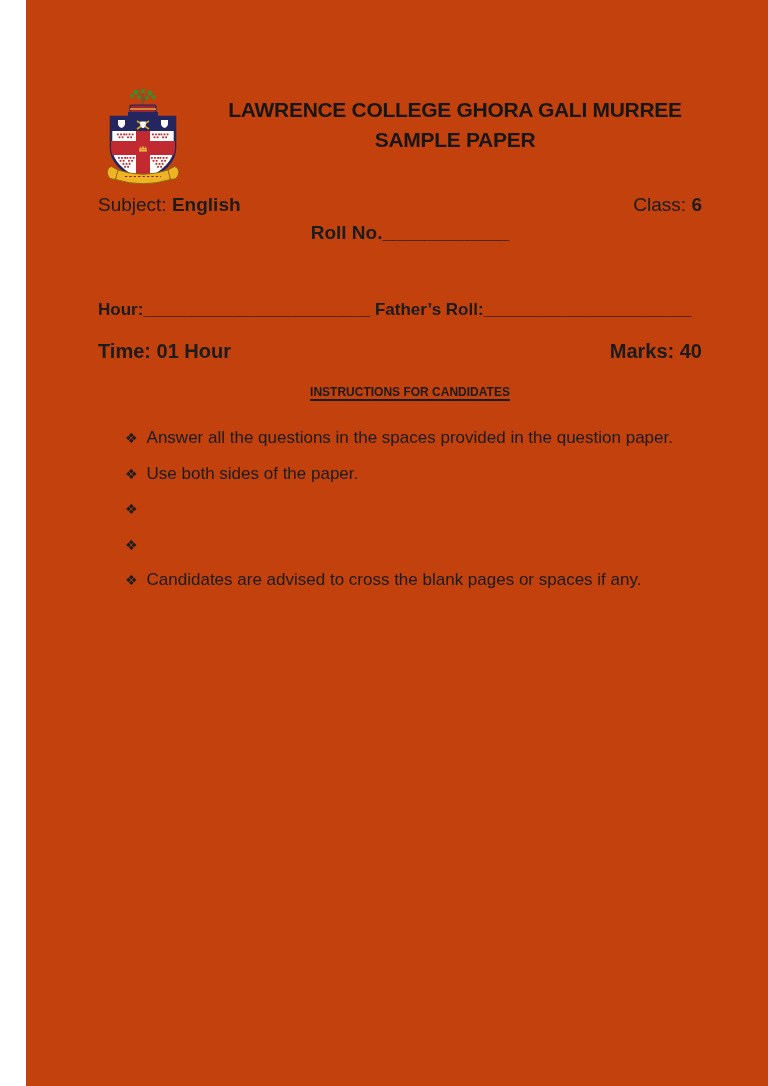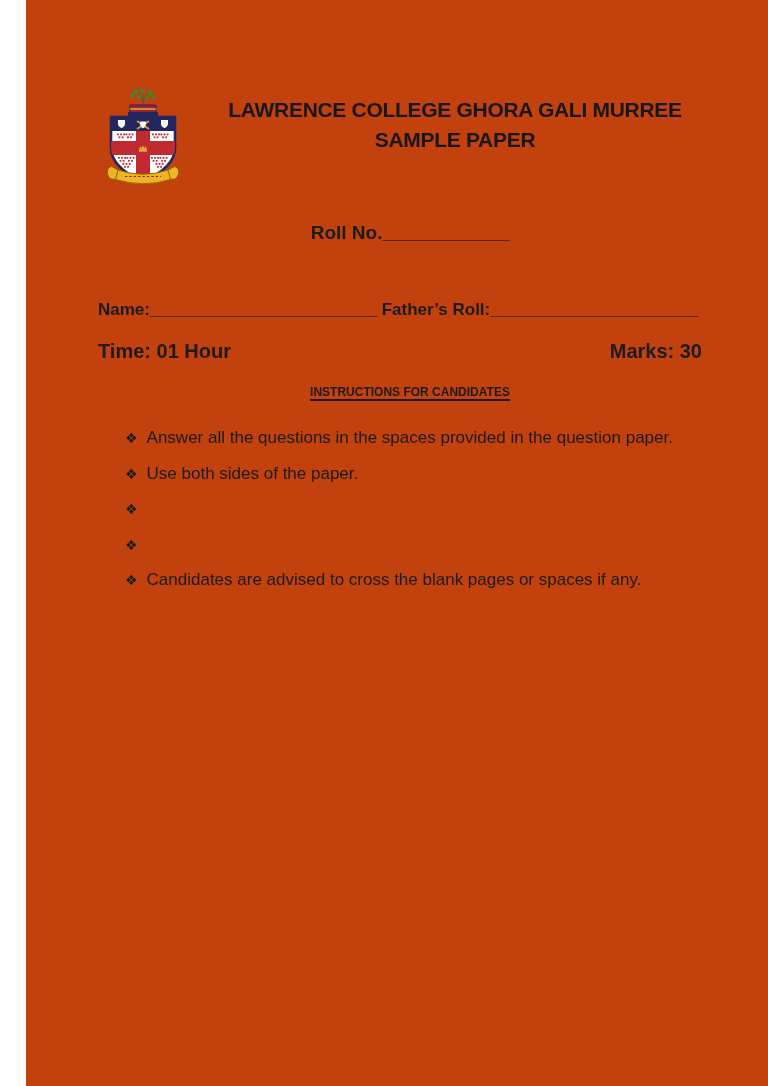--- a/index.html
+++ b/index.html
@@ -139,35 +139,45 @@
       <path d="M20 82 Q45 90.5 70 82 L72.5 91.5 Q45 100 17.5 91.5 Z" fill="#f0b323" stroke="#8a6a10" stroke-width="1"></path>
       <path d="M27 88.5 h36" stroke="#7a1f24" stroke-width="1.2" stroke-dasharray="2.2 2.2"></path>
     </svg>
   </div>
 
   <div class="titles">
     <div>LAWRENCE COLLEGE GHORA GALI MURREE</div>
     <div>SAMPLE PAPER</div>
   </div>
 
+  <div class="subject-row">
+    <div>
+      <span>Subject:</span>
+      <b>English</b>
+    </div>
+    <div>
+      <span>Class:</span>
+      <b>6</b>
+    </div>
+  </div>
 
   <div class="roll-row">
     <b>
       <span>Roll No.</span><span>____________</span>
     </b>
   </div>
 
   <div class="name-row">
-    <span>Name:</span><span>________________________</span>
+    <span>Hour:</span><span>________________________</span>
     <span>Father’s Roll:</span><span>______________________</span>
   </div>
 
   <div class="time-row">
     <span>Time: 01 Hour</span>
-    <span>Marks: 30</span>
+    <span>Marks: 40</span>
   </div>
 
   <div class="instructions-heading">
     <span>INSTRUCTIONS FOR CANDIDATES</span>
   </div>
 
   <ul class="instructions-list">
     <li>
       <span class="bullet">❖</span>
       <span>Answer all the questions in the spaces provided in the question paper.</span>

